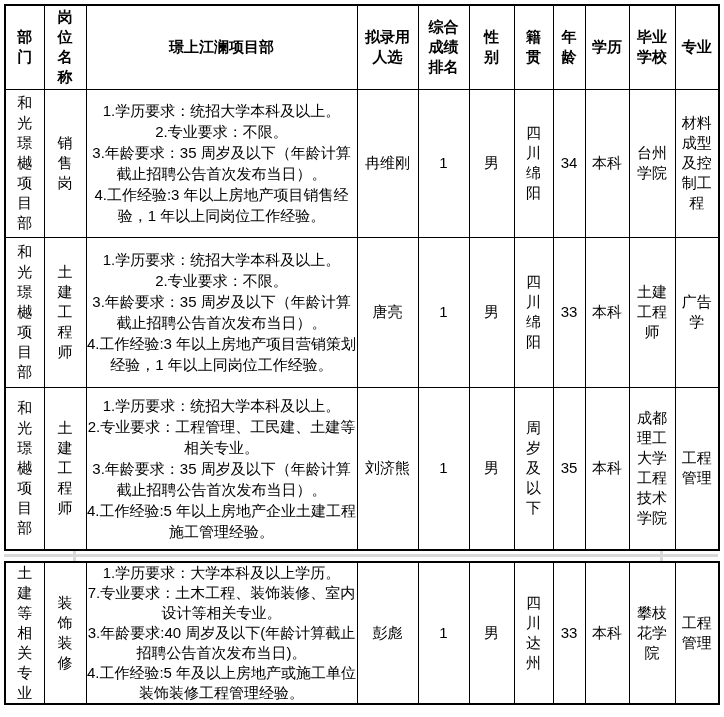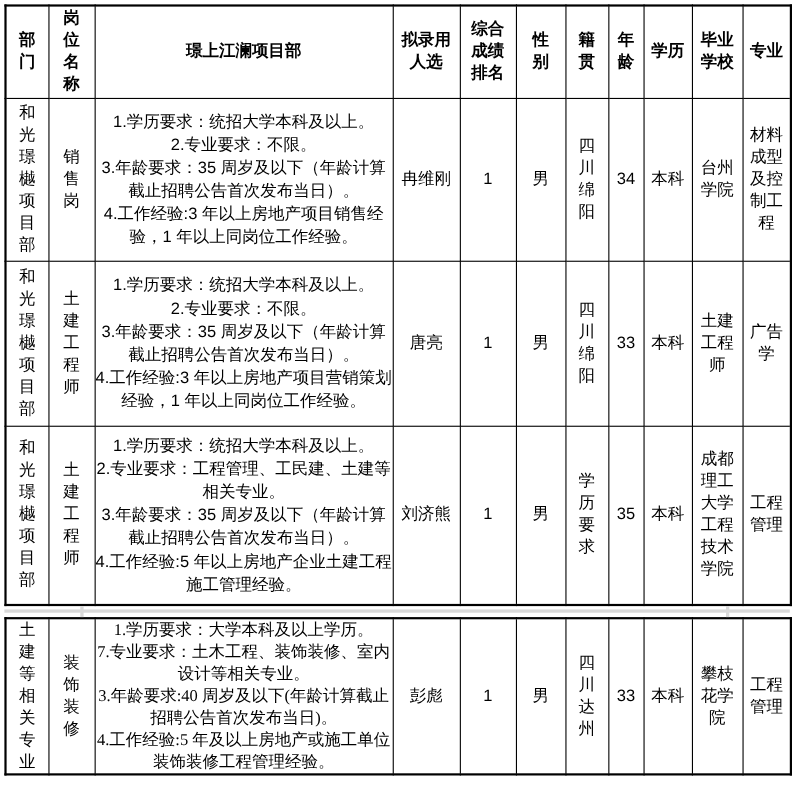--- a/index.html
+++ b/index.html
@@ -40,21 +40,21 @@
   tr.rh-r1 { height: 150px; }
   tr.rh-r2 { height: 163px; }
   tr.rh-r3 { height: 141px; }
   
   td.req {
     text-align: left;
     vertical-align: middle;
     padding: 3px 6px 3px 4px;
   }
   td.req .req-line { line-height: 21px; }
-  table.tbl-second td.req .req-line { line-height: 20px; font-family: Liberation Serif, serif; }
+  table.tbl-second td.req .req-line { line-height: 20px; }
   
   .stack1, .stack2, .stack3 {
     display: inline-block;
     word-break: break-all;
     text-align: center;
     line-height: 20px;
     vertical-align: middle;
   }
   .stack1 { width: 1.15em; }
   .stack2 { width: 2.25em; }
@@ -161,21 +161,21 @@
       <td><span class="stack1">土建工程师</span></td>
       <td class="req">
         <div class="req-line">1.学历要求：统招大学本科及以上。</div>
         <div class="req-line">2.专业要求：工程管理、工民建、土建等相关专业。</div>
         <div class="req-line">3.年龄要求：35 周岁及以下（年龄计算截止招聘公告首次发布当日）。</div>
         <div class="req-line">4.工作经验:5 年以上房地产企业土建工程施工管理经验。</div>
       </td>
       <td><span>刘济熊</span></td>
       <td><span>1</span></td>
       <td><span>男</span></td>
-      <td><span class="stack1">学历要求</span></td>
+      <td><span class="stack1">周岁及以下</span></td>
       <td><span>35</span></td>
       <td><span>本科</span></td>
       <td><span class="stack2">成都理工大学工程技术学院</span></td>
       <td><span class="stack2">工程管理</span></td>
     </tr>
   </tbody>
     </table>
 
   <div class="divider">
     <div class="divider-line"></div>

